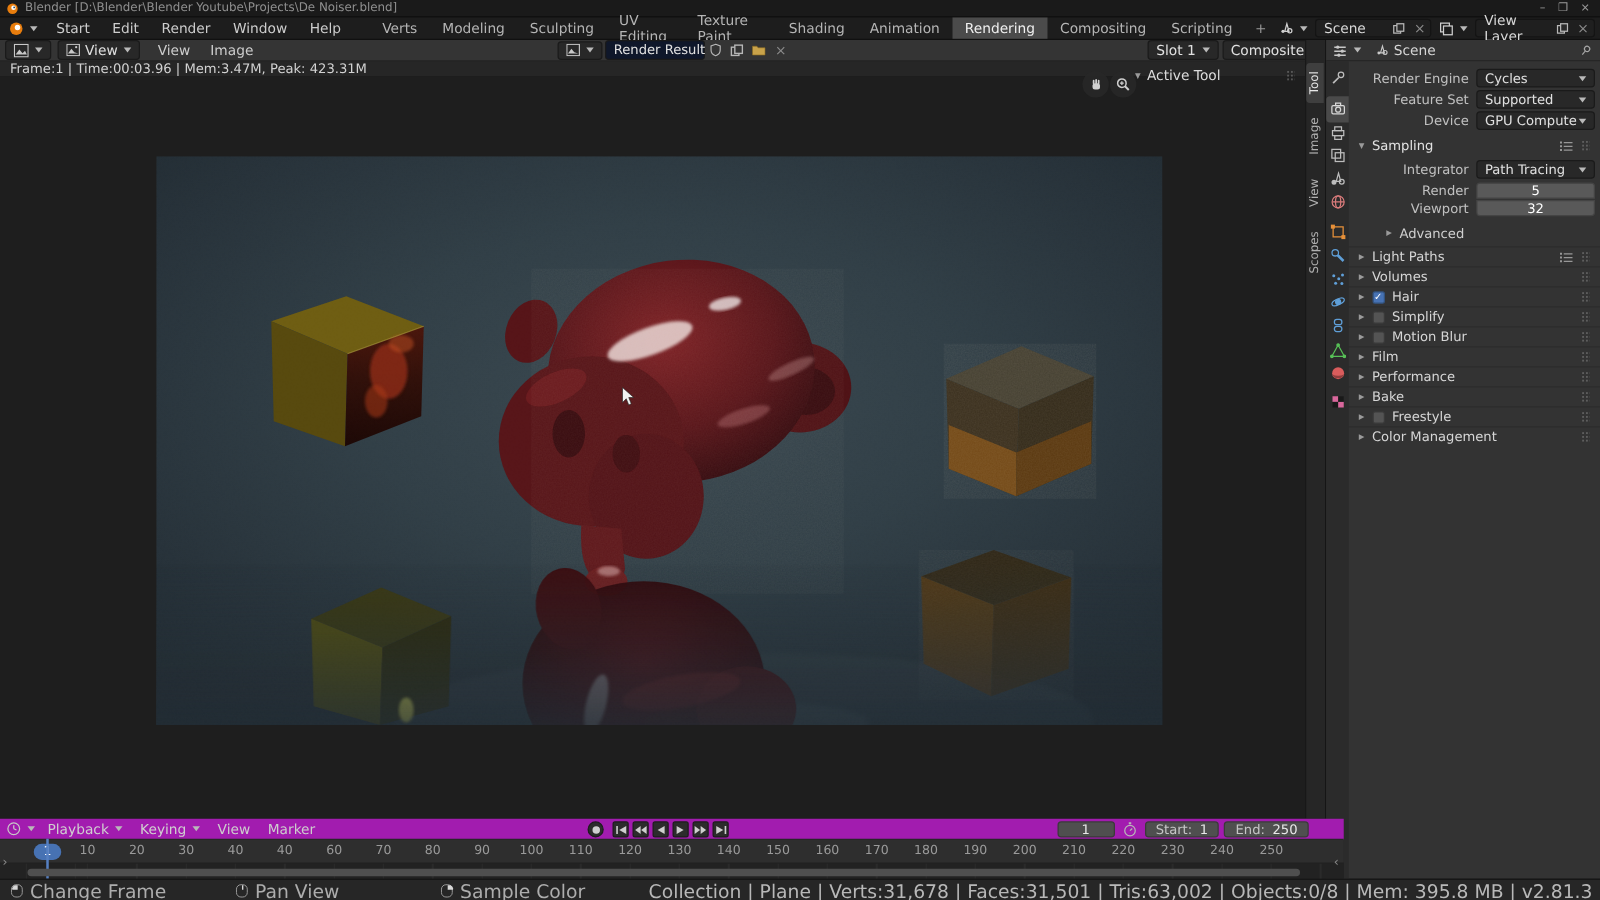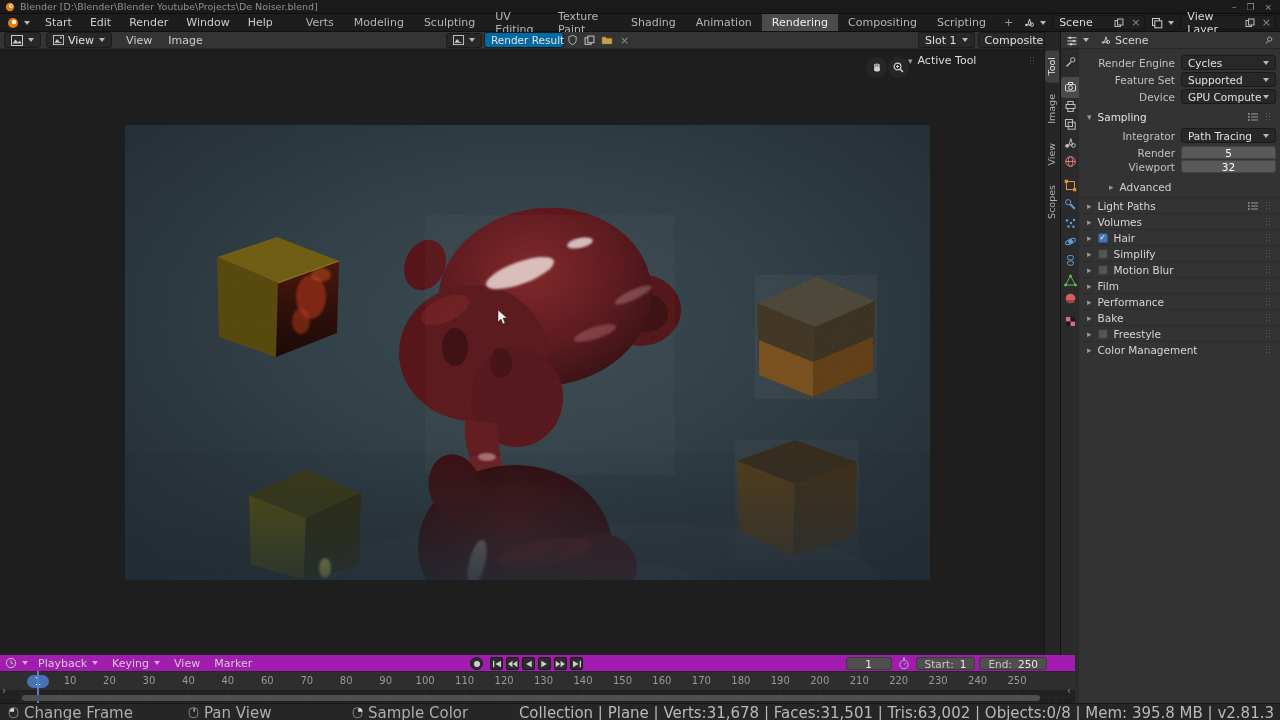--- a/index.html
+++ b/index.html
@@ -236,21 +236,21 @@
         </span>
 
       <span style="position:absolute; left:446px; display:flex; align-items:center;">
         <span class="w" style="height:15px;">
           <svg width="11" height="10" viewBox="0 0 12 11">
               <rect x="0.5" y="0.5" width="11" height="10" fill="none" stroke="#c8c8c8"></rect>
               <path d="M1.5 8.5 L4.5 4.5 L7 7.5 L10.5 8.5 Z" fill="#c8c8c8"></path>
             </svg>
             <span class="chev"></span>
         </span>
-        <span class="w" style="margin-left:2px; width:80px; background:#0369a1;">
+        <span class="w" style="margin-left:2px; width:80px; background:#0f172a;">
           <span style="font-size:10.5px;">Render Result</span>
         </span>
         <span class="iconbtn" style="padding:0 3px;">
           <svg width="11" height="12" viewBox="0 0 12 12">
               <path d="M6 1 L10 2.5 V6 C10 8.8 8.2 10.3 6 11 C3.8 10.3 2 8.8 2 6 V2.5 Z" fill="none" stroke="#b8b8b8"></path>
             </svg>
         </span>
         <span class="iconbtn" style="padding:0 3px;">
           <svg width="11" height="11" viewBox="0 0 10 10">
               <rect x="1" y="2.5" width="5.5" height="6" fill="none" stroke="#b8b8b8"></rect>
@@ -277,20 +277,23 @@
         <span class="w">
           <svg width="11" height="10" viewBox="0 0 12 11">
               <rect x="0.5" y="0.5" width="11" height="10" fill="none" stroke="#c8c8c8"></rect>
               <path d="M1.5 8.5 L4.5 4.5 L7 7.5 L10.5 8.5 Z" fill="#c8c8c8"></path>
             </svg>
             <span class="chev"></span>
         </span>
       </span>
     </div>
 
+    <div id="ie-info">
+      <span>Frame:1 | Time:00:03.96 | Mem:3.47M, Peak: 423.31M</span>
+    </div>
 
     <div id="render-canvas">
 
       <svg id="render-image" width="805" height="455" viewBox="0 0 805 455">
         <defs>
           <radialGradient id="bgGrad" cx="50%" cy="42%" r="75%">
             <stop offset="0%" stop-color="#3a4850"></stop>
               <stop offset="40%" stop-color="#313f47"></stop>
             <stop offset="75%" stop-color="#27323a"></stop>
               <stop offset="100%" stop-color="#1f2930"></stop>

